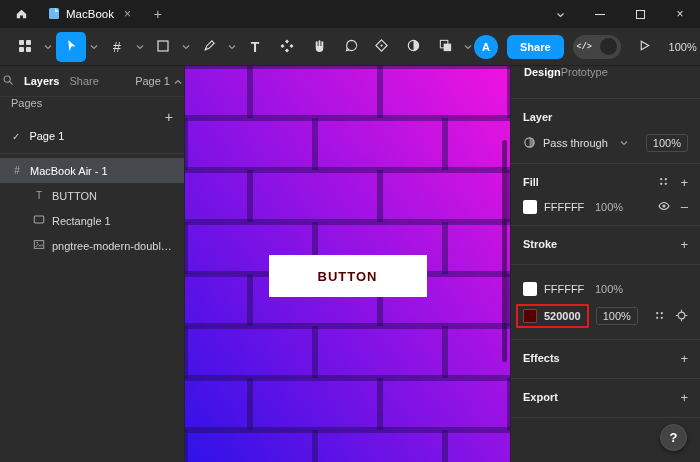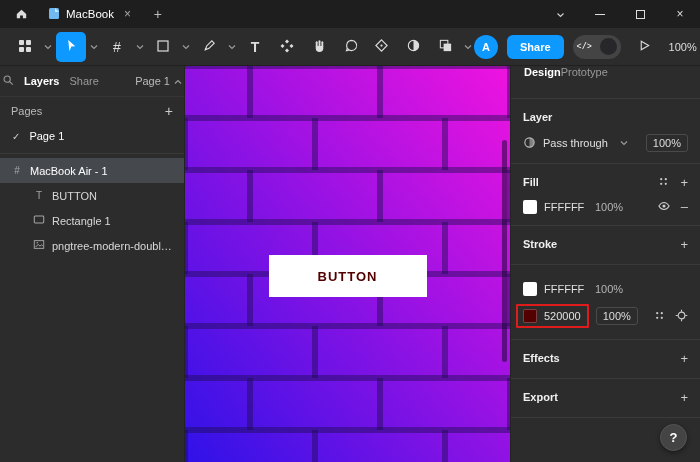--- a/index.html
+++ b/index.html
@@ -37,21 +37,21 @@
 
   
   .main { flex:1; display:flex; min-height:0; }
 
   
   .sidebar { width:185px; flex:0 0 185px; background:#2c2c2c; display:flex; flex-direction:column; border-right:1px solid #232323; }
   .sb-tabs { height:31px; display:flex; align-items:center; gap:10px; padding:0 2px; border-bottom:1px solid #363636; flex:0 0 auto; }
   .sb-tab { color:#999; }
   .sb-tab.active { color:#fff; font-weight:600; }
   .page-sel { margin-left:auto; display:flex; align-items:center; gap:4px; color:#bbb; }
-  .pages-row { height:27px; display:flex; align-items:center; padding:0 11px; color:#bbb; }
+  .pages-row { height:27px; display:flex; padding:0 11px; color:#bbb;flex-direction:column; }
   .pages-add { margin-left:auto; font-size:14px; color:#ccc; }
   .page-item { height:24px; display:flex; align-items:center; gap:9px; padding:0 12px; color:#fff; }
   .check { color:#ccc; font-size:10px; }
   .sb-div { height:1px; background:#3a3a3a; margin:5px 0 4px; flex:0 0 auto; }
   .layer-row { height:25px; display:flex; align-items:center; gap:7px; padding:0 11px; color:#d9d9d9; white-space:nowrap; }
   .layer-row.selected { background:#45494e; color:#fff; }
   .layer-row.child { padding-left:33px; }
   .licon { width:12px; text-align:center; color:#a5a5a5; font-size:10px; flex:0 0 auto; }
   .llabel { overflow:hidden; text-overflow:ellipsis; }
 
@@ -69,21 +69,21 @@
   .section { padding:9px 12px 11px; border-bottom:1px solid #3a3a3a; }
   .sec-head { display:flex; align-items:center; min-height:18px; font-weight:600; color:#f0f0f0; }
   .head-icons { margin-left:auto; display:flex; align-items:center; gap:11px; color:#ccc; }
   .add-glyph { font-size:13px; color:#ccc; font-weight:400; }
   .prow { display:flex; align-items:center; gap:7px; margin-top:8px; font-weight:400; }
   .swatch { width:14px; height:14px; border-radius:2px; border:1px solid rgba(255,255,255,0.25); flex:0 0 auto; }
   .hex { color:#e0e0e0; width:44px; }
   .opq { color:#b5b5b5; }
   .opq-box { border:1px solid #4a4a4a; border-radius:3px; padding:2px 6px; color:#ddd; }
   .blend-label { color:#e0e0e0; display:flex; align-items:center; gap:12px; }
-  .red-box { display:flex; align-items:center; gap:7px; border:2.5px solid; padding:3px 6px 3px 5px; margin-left:-7px; border-radius:1px; }
+  .red-box { display:flex; align-items:center; gap:7px; border:2.5px solid; padding:3px 6px 3px 5px; margin-left:-7px; border-radius:1px;font-weight:bold; }
   .row-icons { margin-left:auto; display:flex; align-items:center; gap:10px; color:#ccc; }
   .help-btn { position:absolute; right:13px; bottom:11px; width:27px; height:27px; border-radius:50%; background:#444; border:1px solid #555; color:#fff; display:flex; align-items:center; justify-content:center; font-size:13px; font-weight:600; box-shadow:0 2px 5px rgba(0,0,0,0.4); }
 </style>
 </head>
 <body>
 
 <div class="window">
 
   <div class="titlebar">
     <div class="tb-left">

